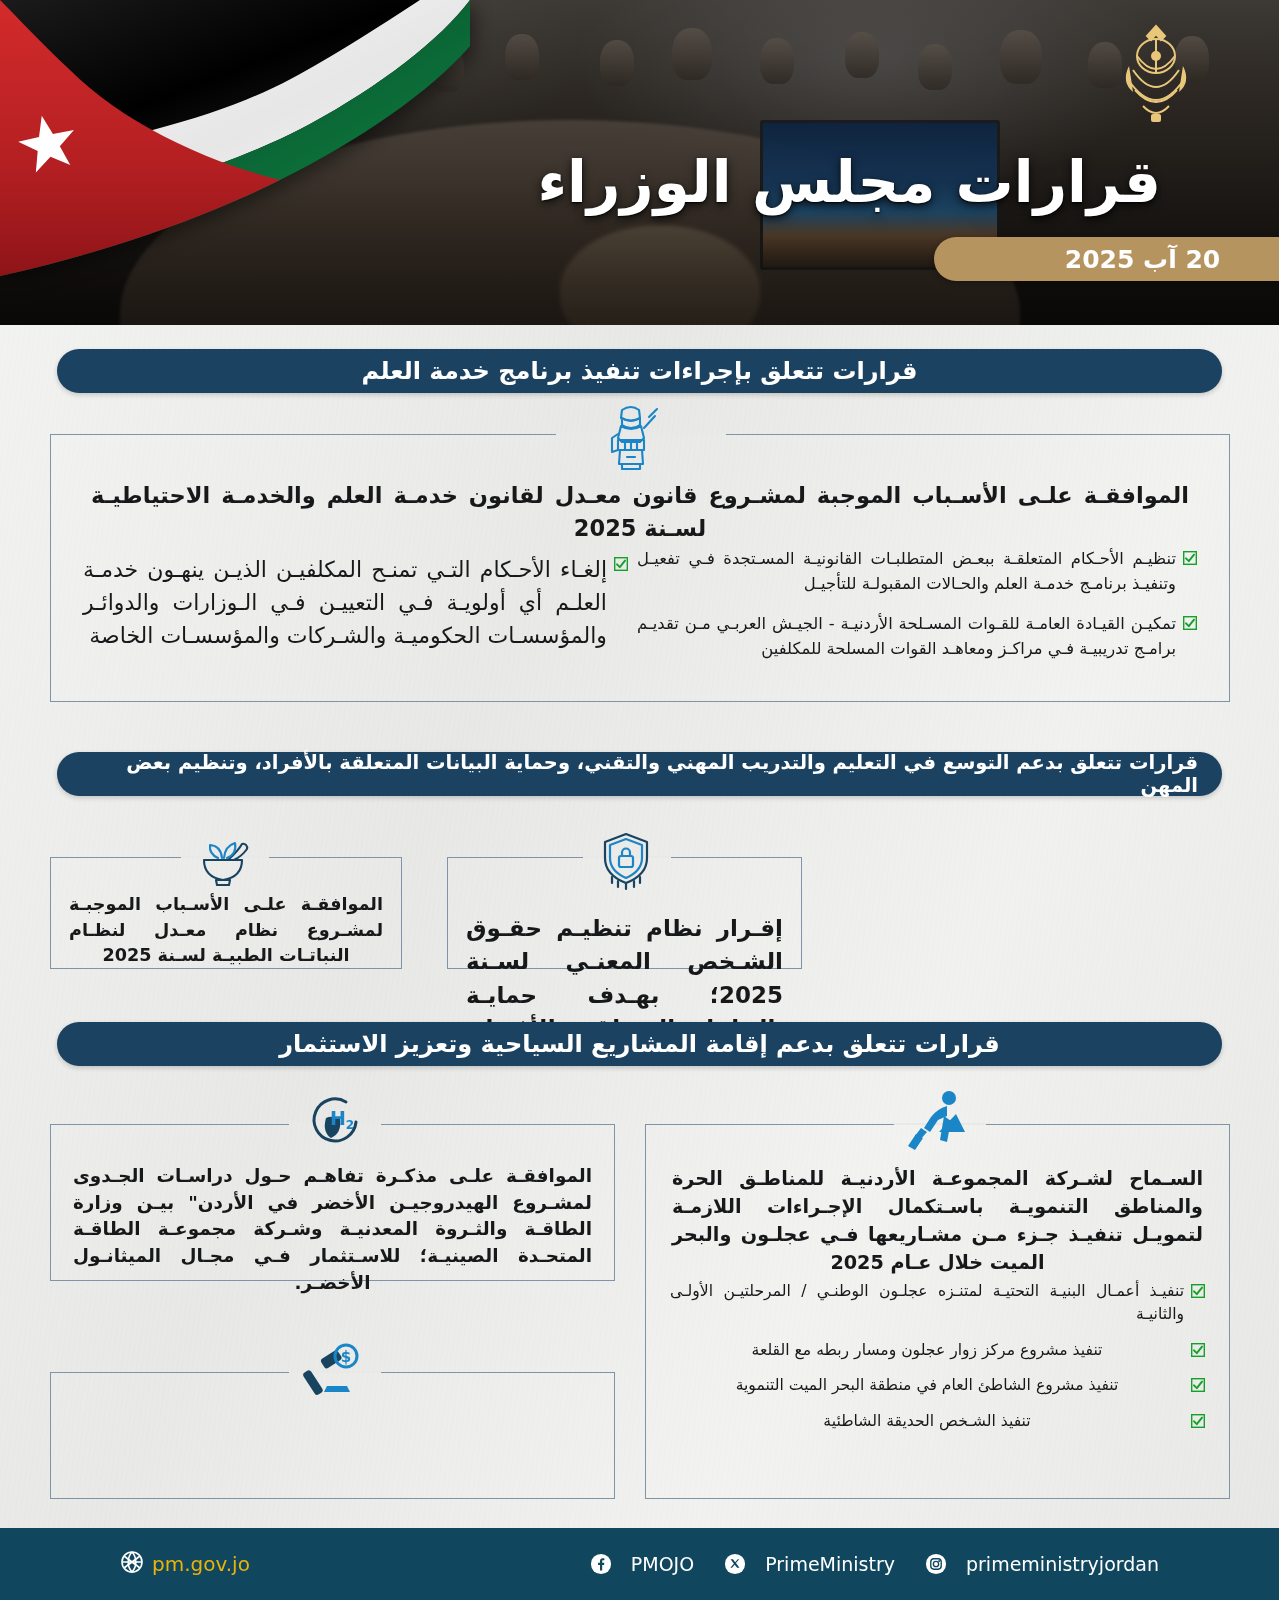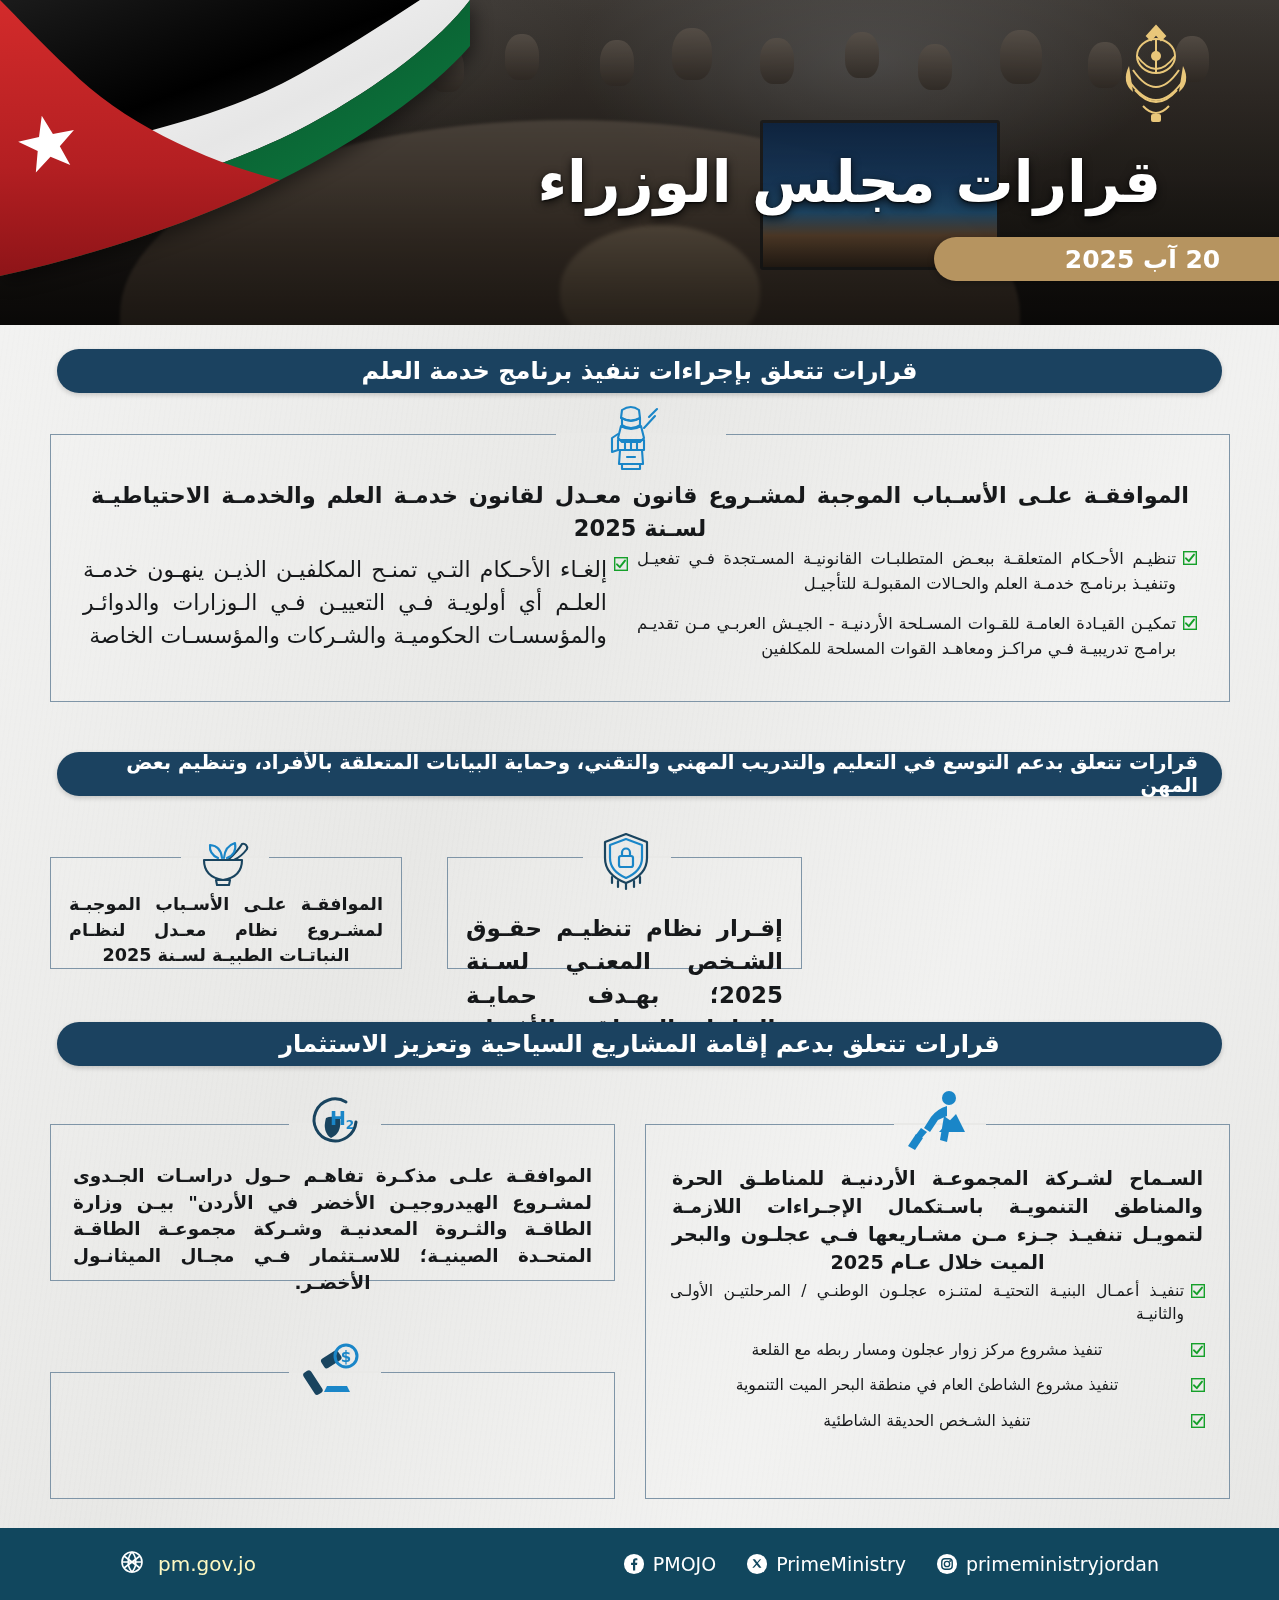--- a/index.html
+++ b/index.html
@@ -147,30 +147,30 @@
 
   
   .footer {
     position:absolute; left:0; bottom:0;
     width:1279px; height:72px;
     background:#11475e;
     display:flex; align-items:center;
     direction:ltr;
   }
   .footer-left {
-    display:flex; align-items:center; gap:14px;
+    display:flex; align-items:center; gap:8px;
     margin-left:120px;
-    color:#fef9c3; font-size:20px;
+    color:#eab308; font-size:20px;
   }
   .footer-socials {
     display:flex; align-items:center; gap:30px;
     margin-left:auto; margin-right:120px;
     color:#ffffff; font-size:19px;
   }
-  .soc { display:flex; align-items:flex-end; gap:8px; }
+  .soc { display:flex; align-items:flex-end; gap:19px; }
   .soc svg { display:block; }
 </style>
 </head>
 <body>
 
 <div class="page">
 
   <div class="hero">
     <div class="hero-photo"></div>
     <div class="hero-table"></div>

